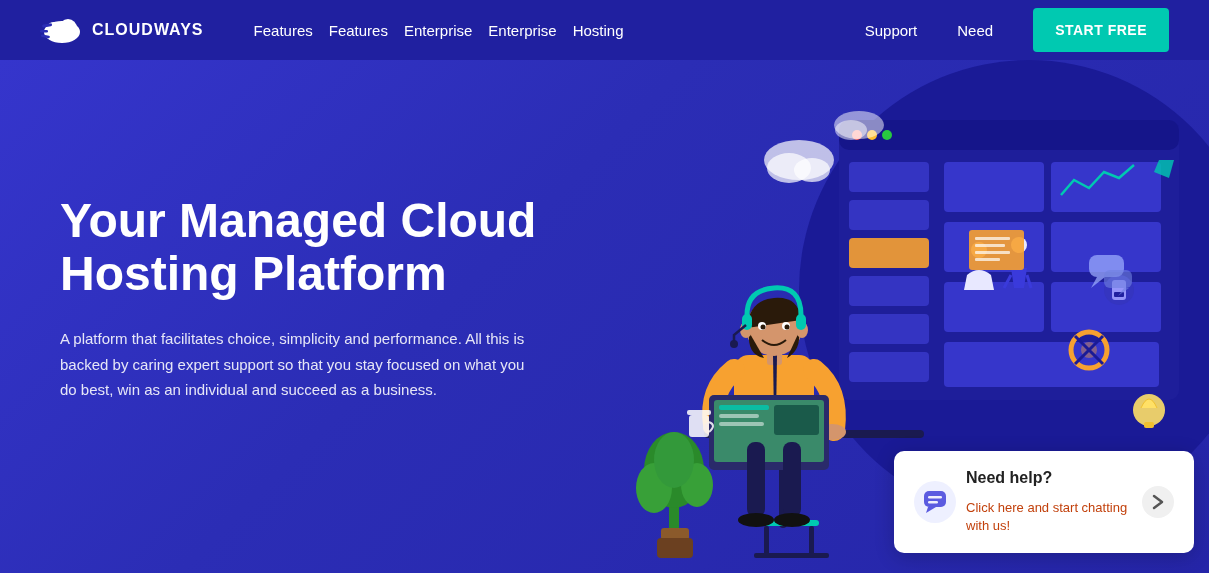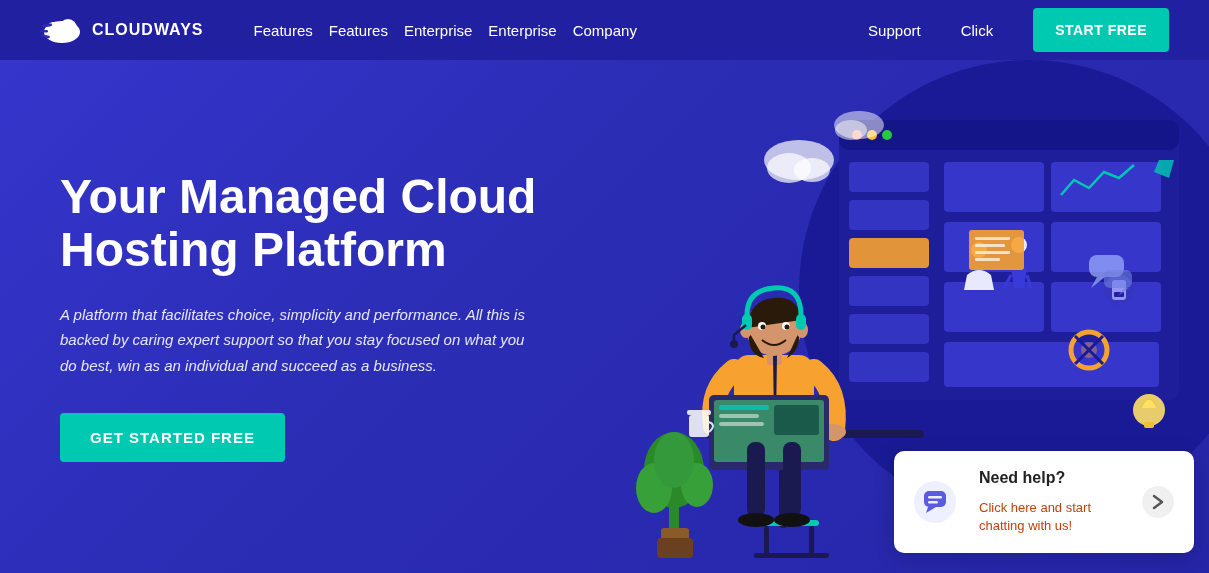--- a/index.html
+++ b/index.html
@@ -91,21 +91,20 @@
       font-weight: 800;
       line-height: 1.1;
       margin-bottom: 25px;
     }
     .hero-description {
       color: rgba(255,255,255,0.88);
       font-size: 15px;
       line-height: 1.7;
       margin-bottom: 35px;
       max-width: 480px;
-      font-style: italic;
     }
     .get-started-btn {
       background-color: #00c9b1;
       color: white;
       border: 2px solid #00c9b1;
       padding: 14px 28px;
       border-radius: 4px;
       font-size: 15px;
       font-weight: 800;
       cursor: pointer;
@@ -116,21 +115,21 @@
     
     .chat-widget {
       position: absolute;
       bottom: 20px;
       right: 15px;
       background: white;
       border-radius: 10px;
       padding: 18px 20px;
       display: flex;
       align-items: center;
-      gap: 23px;
+      gap: 10px;
       box-shadow: 0 4px 20px rgba(0,0,0,0.2);
       width: 300px;
       z-index: 20;
     }
     .chat-icon-area {
       flex-shrink: 0;
     }
     .chat-bubble-icon {
       width: 42px;
       height: 42px;
@@ -191,34 +190,33 @@
       <rect x="0" y="16" width="8" height="2.5" rx="1.25" fill="#2b2db5"></rect>
       <rect x="1" y="21" width="9" height="2.5" rx="1.25" fill="#2b2db5" transform="rotate(10,5,22)"></rect>
     </svg>
     <span class="logo-text">CLOUDWAYS</span>
   </a>
   <div class="nav-links">
     <a class="nav-link" href="#">Features</a>
     <a class="nav-link" href="#">Features</a>
     <a class="nav-link" href="#">Enterprise</a>
     <a class="nav-link" href="#">Enterprise</a>
-    <a class="nav-link" href="#">Company</a>
+    <a class="nav-link" href="#">Hosting</a>
   </div>
   <div class="nav-right">
     <a class="nav-right-link" href="#">Support</a>
-    <a class="nav-right-link" href="#">Click</a>
+    <a class="nav-right-link" href="#">Need</a>
     <button class="start-free-btn">START FREE</button>
   </div>
 </nav>
 
 <section class="hero">
   <div class="hero-left">
     <h1 class="hero-title">Your Managed Cloud Hosting Platform</h1>
     <p class="hero-description">A platform that facilitates choice, simplicity and performance. All this is backed by caring expert support so that you stay focused on what you do best, win as an individual and succeed as a business.</p>
-    <button class="get-started-btn">GET STARTED FREE</button>
   </div>
 
   <div class="hero-illustration-container">
     <svg width="660" height="513" viewBox="0 0 660 513">
 
       <rect x="590" y="100" width="60" height="4" rx="2" fill="rgba(255,255,255,0.3)"></rect>
       <rect x="595" y="115" width="55" height="4" rx="2" fill="rgba(255,255,255,0.3)"></rect>
       <rect x="590" y="130" width="60" height="4" rx="2" fill="rgba(255,255,255,0.3)"></rect>
       <rect x="595" y="145" width="50" height="4" rx="2" fill="rgba(255,255,255,0.3)"></rect>
       <rect x="590" y="160" width="58" height="4" rx="2" fill="rgba(255,255,255,0.3)"></rect>

